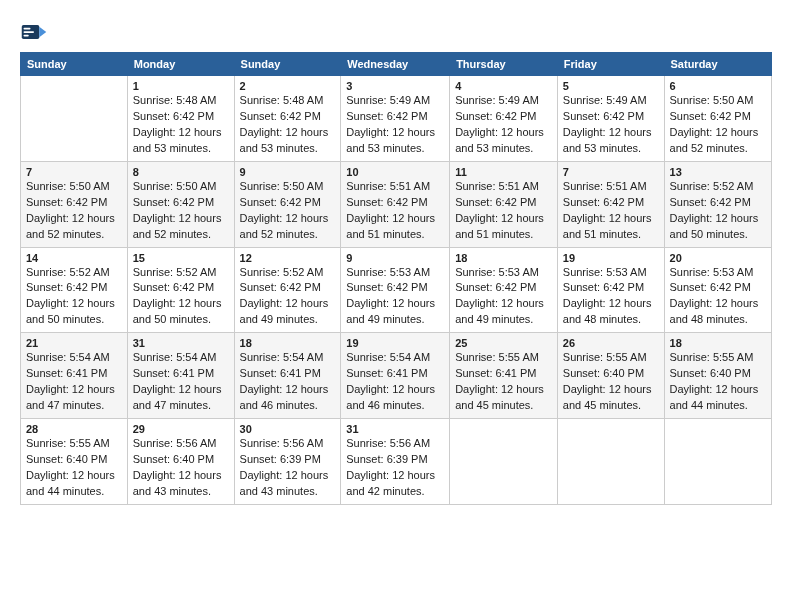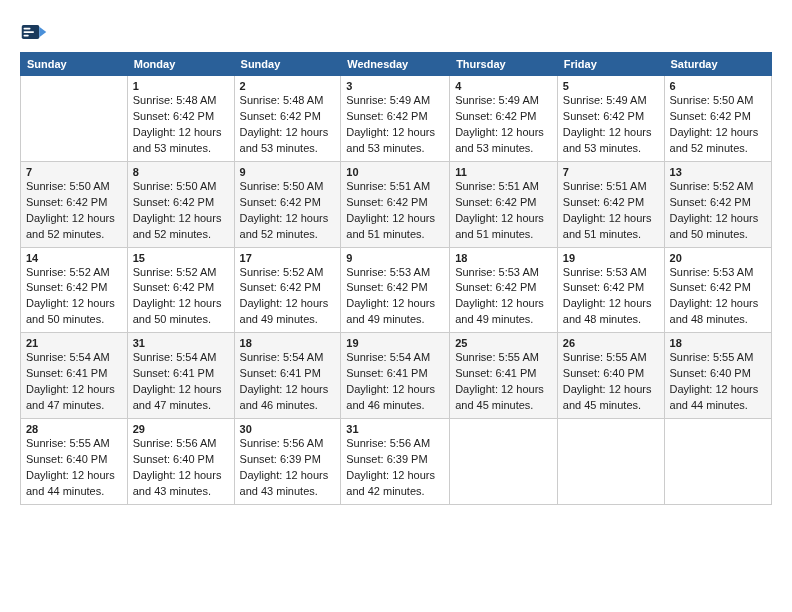--- a/index.html
+++ b/index.html
@@ -235,21 +235,21 @@
 and 50 minutes.</div>
           </td>
           <td>
             <span class="day-num">15</span>
             <div class="day-info" style="white-space: pre-line;">Sunrise: 5:52 AM
 Sunset: 6:42 PM
 Daylight: 12 hours
 and 50 minutes.</div>
           </td>
           <td>
-            <span class="day-num">17</span>
+            <span class="day-num">12</span>
             <div class="day-info" style="white-space: pre-line;">Sunrise: 5:52 AM
 Sunset: 6:42 PM
 Daylight: 12 hours
 and 49 minutes.</div>
           </td>
           <td>
             <span class="day-num">9</span>
             <div class="day-info" style="white-space: pre-line;">Sunrise: 5:53 AM
 Sunset: 6:42 PM
 Daylight: 12 hours

